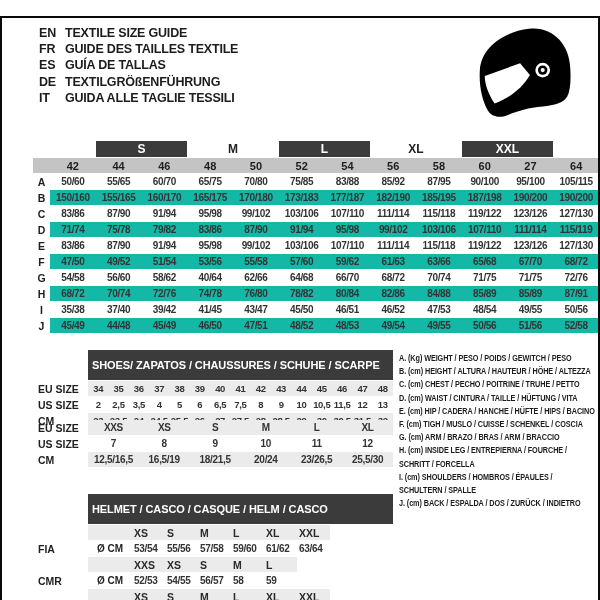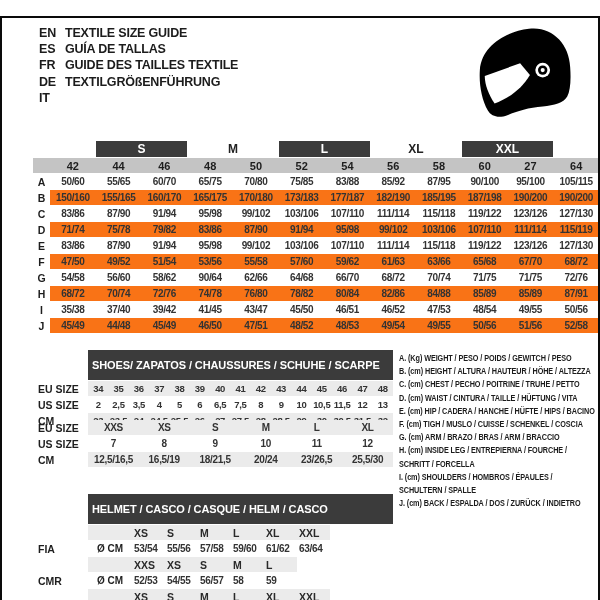--- a/index.html
+++ b/index.html
@@ -19,21 +19,21 @@
   td,th { padding:0; margin:0; overflow:hidden; white-space:nowrap; font-weight:400; }
   .dark { background:#3b3b3b; color:#fff; }
   .shade { background:#ebebeb; }
   
   .textile { position:absolute; left:31px; top:122px; width:566px; }
   .textile .grp { font-size:12px; font-weight:700; text-align:center; height:16px; }
   .textile .grp-lt { font-size:12px; font-weight:700; text-align:center; height:16px; color:#222; }
   .textile .num { background:#c4c4c4; font-size:11px; font-weight:700; text-align:center; height:15px; color:#1e1e1e; }
   .textile .rowlab { font-size:10.5px; font-weight:700; text-align:center; height:15px; color:#1e1e1e; }
   .textile .val { font-size:10px; font-weight:600; letter-spacing:-0.35px; text-align:center; height:15px; color:#333; }
-  .textile tr.stripe td { background:#f97316; }
+  .textile tr.stripe td { background:#14b8a6; }
   
   .smalltab { position:absolute; left:31px; width:360px; }
   .smalltab th.title { font-size:11px; font-weight:700; text-align:left; padding-left:4px; height:30px; letter-spacing:-0.1px; }
   .smalltab .slab { font-size:10.5px; font-weight:700; text-align:left; padding-left:5px; height:15px; color:#1e1e1e; }
   .smalltab .sval { font-size:9.5px; font-weight:600; letter-spacing:-0.3px; text-align:center; height:15px; color:#333; }
   .gloves .sval { font-size:10px; }
   .helmet-t .sval { text-align:left; padding-left:2px; font-size:10px; }
   .helmet-t .hsz { font-size:10.5px; font-weight:600; text-align:left; padding-left:2px; height:15px; color:#2a2a2a; }
   .helmet-t .hunit { font-size:10px; font-weight:700; text-align:left; padding-left:9px; height:15px; color:#1e1e1e; }
   
@@ -45,33 +45,34 @@
 <body>
 
 <div class="page">
 
   <div class="lang-block">
     <div class="lang-row">
       <span class="lang-code">EN</span>
       <span>TEXTILE SIZE GUIDE</span>
     </div>
     <div class="lang-row">
+      <span class="lang-code">FR</span>
+      <span>GUIDE DES TAILLES TEXTILE</span>
+    </div>
+    <div class="lang-row">
       <span class="lang-code">ES</span>
       <span>GUÍA DE TALLAS</span>
-    </div>
-    <div class="lang-row">
-      <span class="lang-code">FR</span>
-      <span>GUIDE DES TAILLES TEXTILE</span>
     </div>
     <div class="lang-row">
       <span class="lang-code">DE</span>
       <span>TEXTILGRÖßENFÜHRUNG</span>
     </div>
     <div class="lang-row">
       <span class="lang-code">IT</span>
+      <span>GUIDA ALLE TAGLIE TESSILI</span>
     </div>
   </div>
 
   <svg class="helmet-logo" viewBox="0 0 110 110" xmlns="http://www.w3.org/2000/svg">
     <path d="M58 7 C81 4 99 22 100 46 C101 60 100 70 97 76 C93 83 84 85 72 86 C58 87 45 91 36 95 C28 98 20 97 16 90 C10 79 7 64 8 49 C10 24 34 10 58 7 Z" fill="#000"></path>
     <path d="M13 55 L49 42 L59 54 C51 68 37 78 23 83 C17 74 13 64 13 55 Z" fill="#fff"></path>
     <circle cx="72" cy="49" r="7.5" fill="#fff"></circle>
     <circle cx="72" cy="49" r="4.8" fill="#000"></circle>
     <circle cx="72" cy="49" r="2.1" fill="#fff"></circle>
   </svg>
@@ -194,21 +195,21 @@
           <td class="val">63/66</td>
           <td class="val">65/68</td>
           <td class="val">67/70</td>
           <td class="val">68/72</td>
         </tr>
         <tr>
           <th class="rowlab">G</th>
           <td class="val">54/58</td>
           <td class="val">56/60</td>
           <td class="val">58/62</td>
-          <td class="val">90/64</td>
+          <td class="val">40/64</td>
           <td class="val">62/66</td>
           <td class="val">64/68</td>
           <td class="val">66/70</td>
           <td class="val">68/72</td>
           <td class="val">70/74</td>
           <td class="val">71/75</td>
           <td class="val">71/75</td>
           <td class="val">72/76</td>
         </tr>
         <tr class="stripe">

